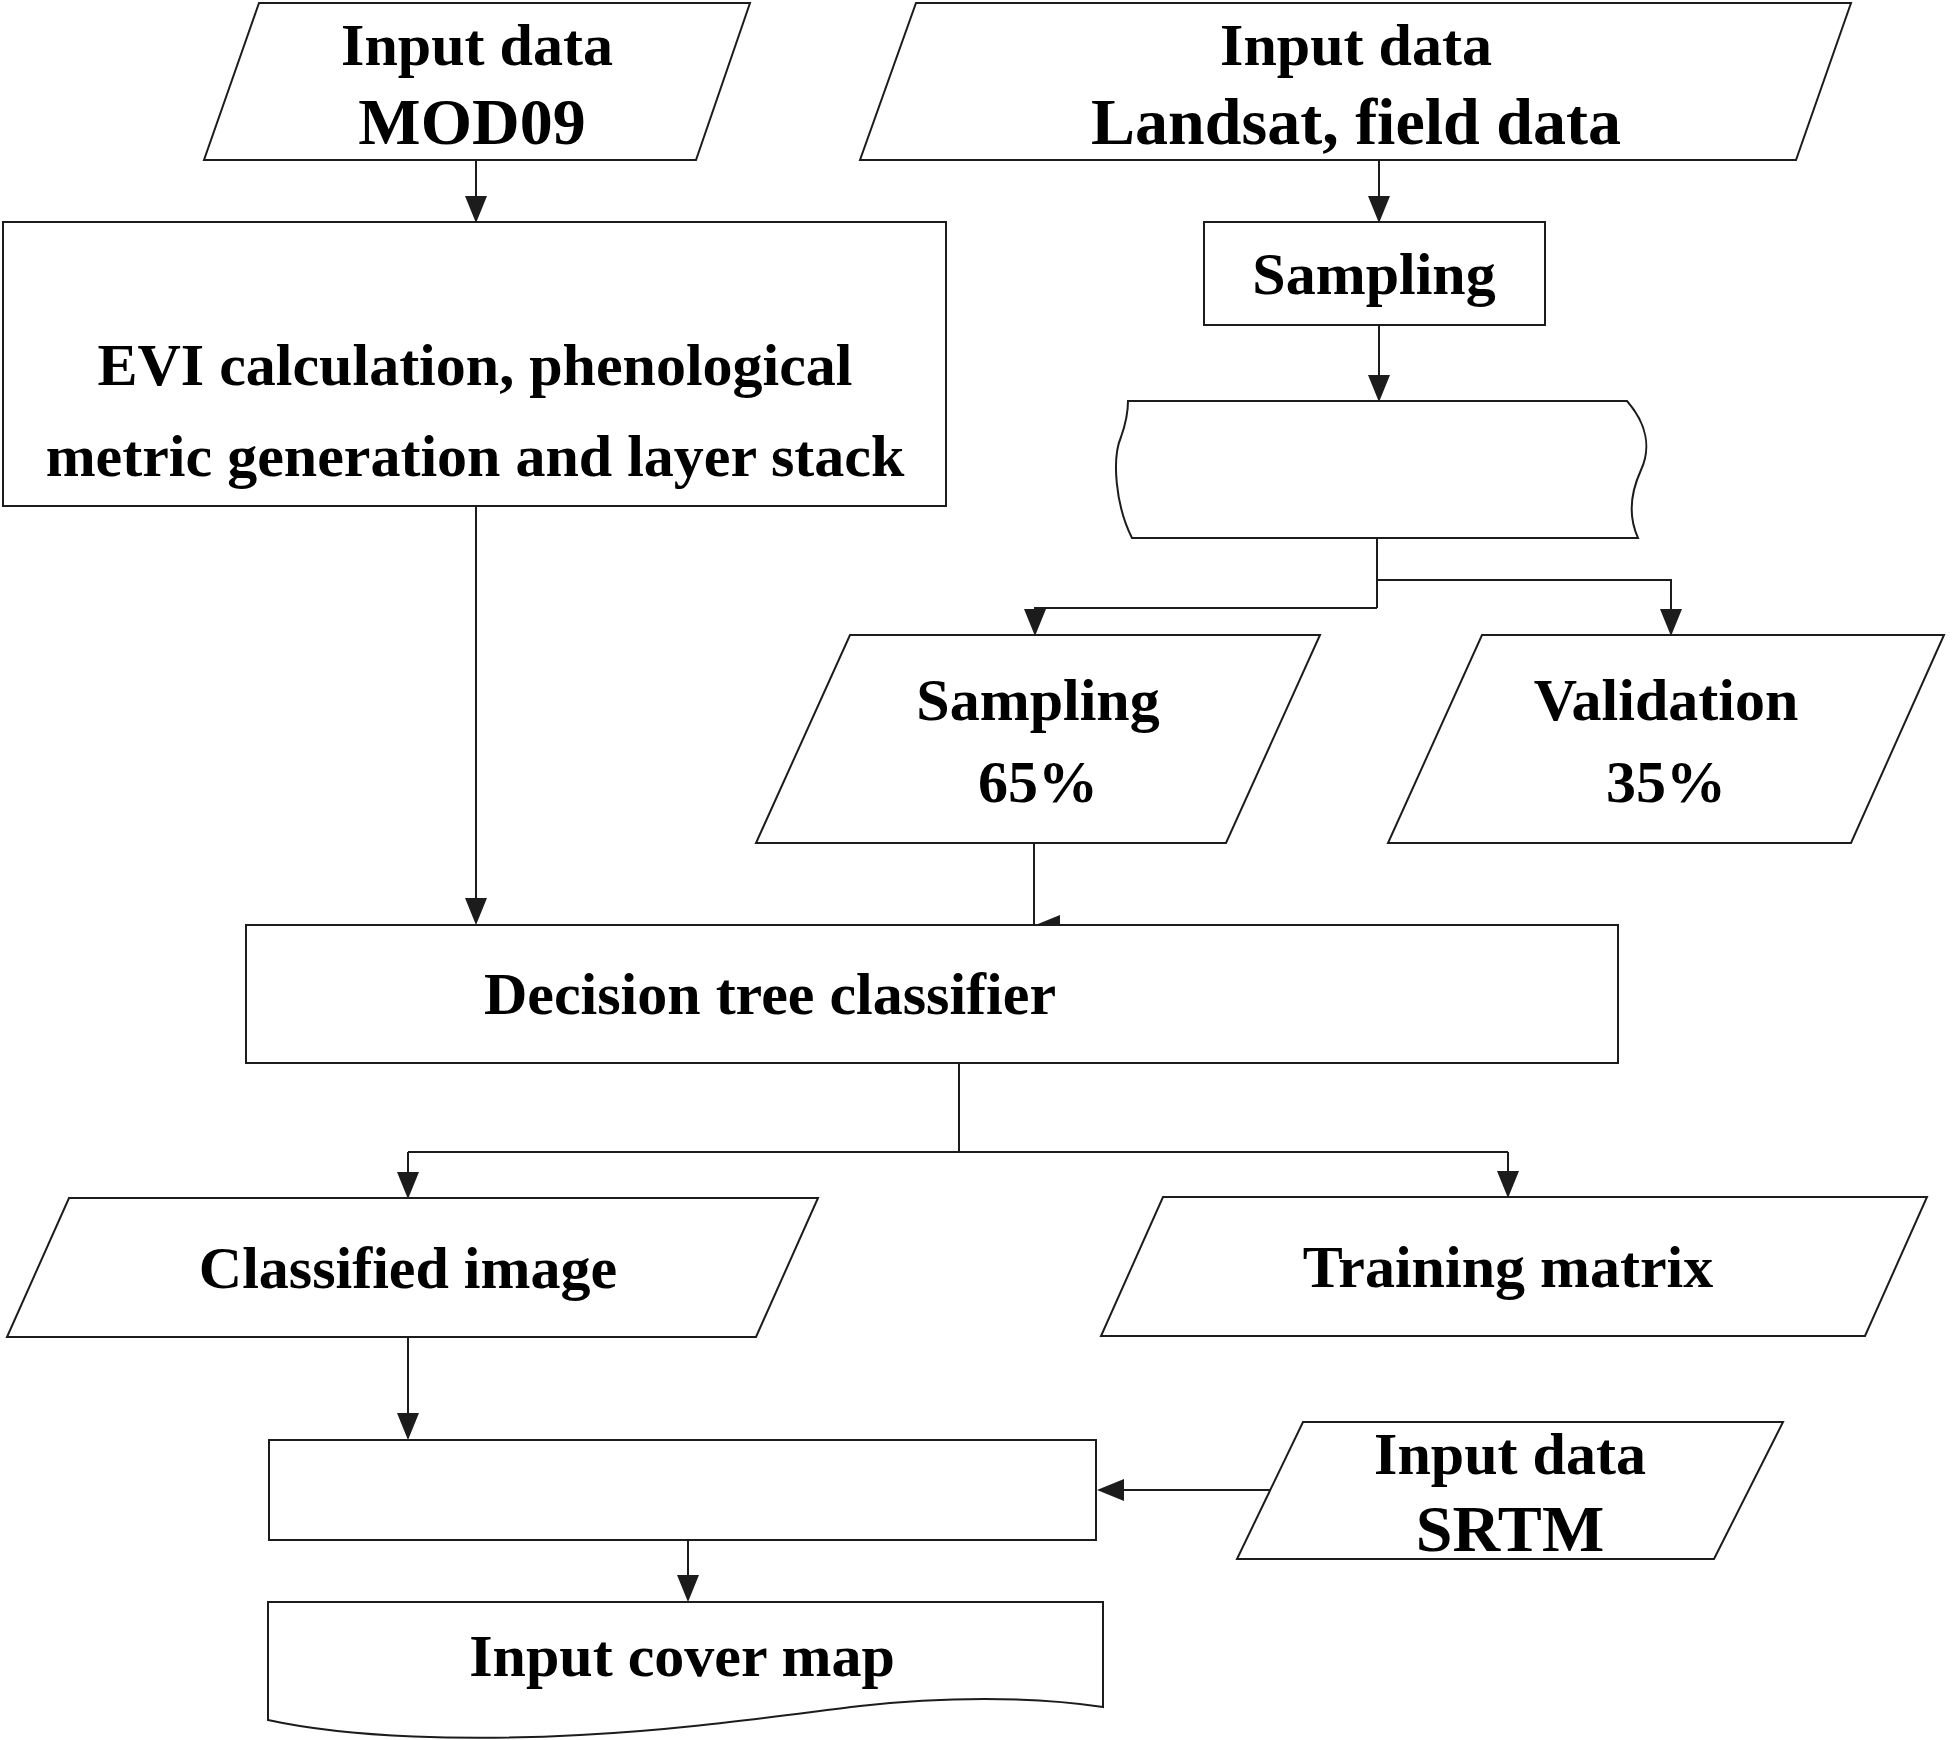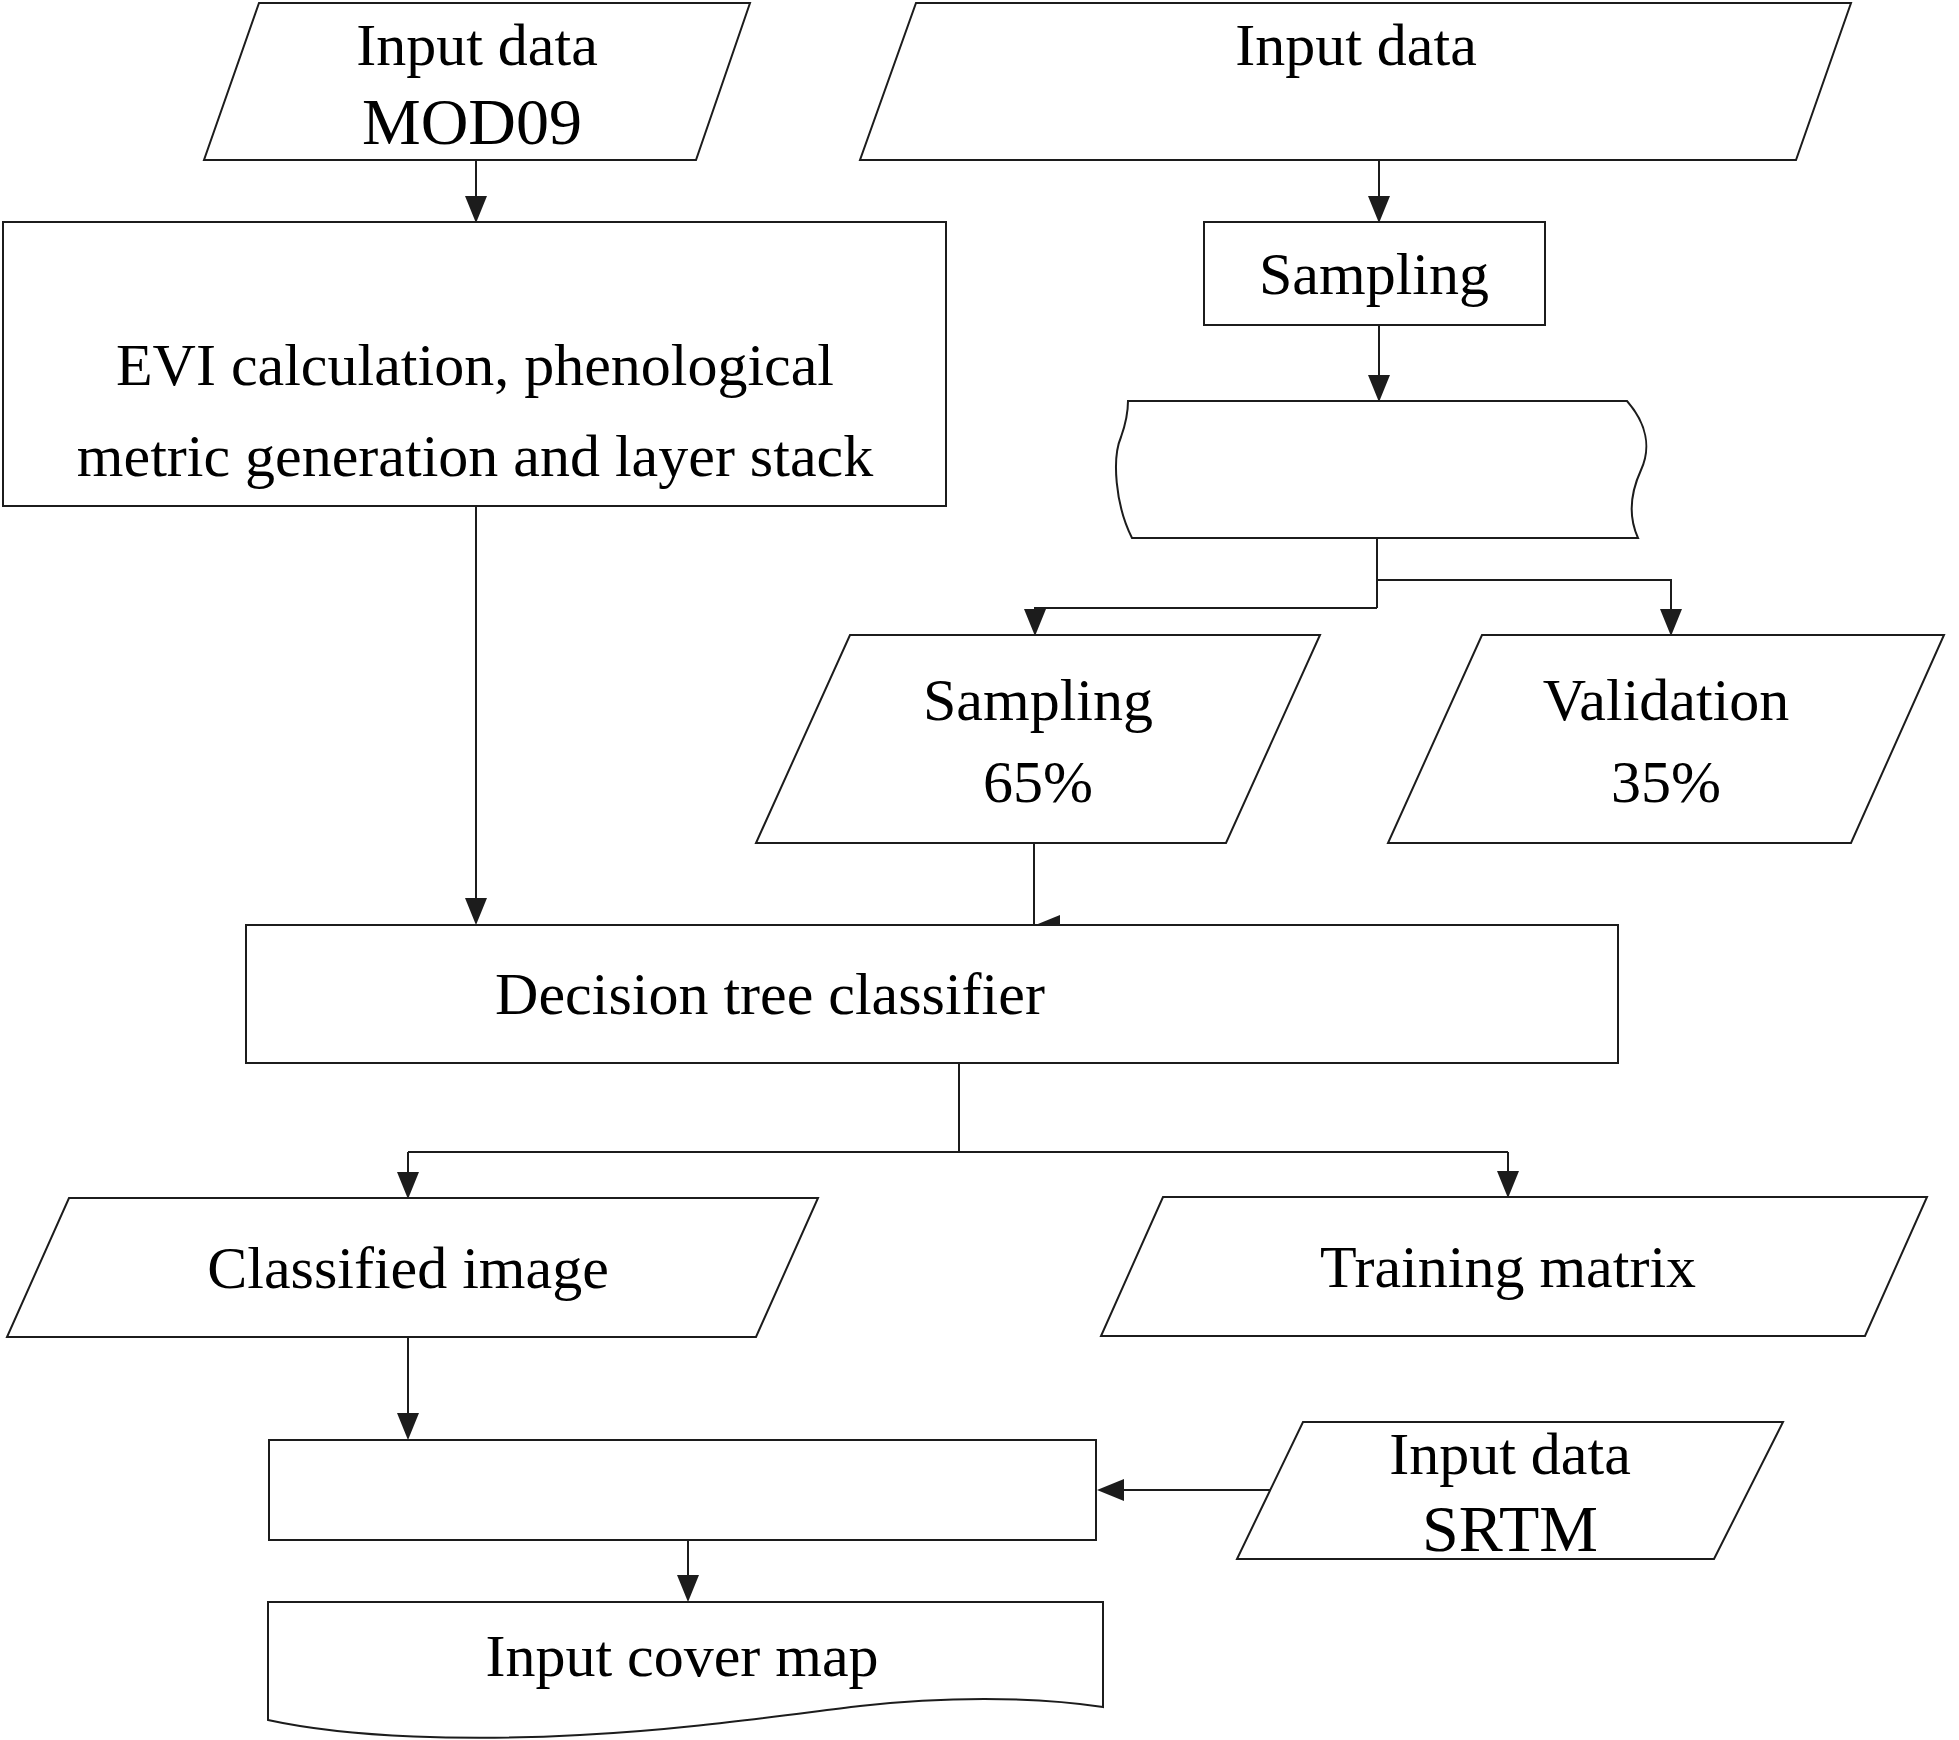--- a/index.html
+++ b/index.html
@@ -21,20 +21,21 @@
   .shape{fill:var(--fill);stroke:var(--stroke);stroke-width:2;}
   .conn{stroke:var(--stroke);stroke-width:2;fill:none;}
   .head{fill:var(--stroke);stroke:none;}
   .lbl{
     position:absolute;
     transform:translate(-50%,-50%);
     white-space:nowrap;
     color:var(--text);
     line-height:1;
     text-align:left;
+    font-weight:bold;
   }
   .s-main{font-size:60px;}
   .s-sub{font-size:66px;}
 </style>
 </head>
 <body>
 
 <div id="stage">
 
   <svg id="flow-svg" width="1959" height="1740" viewBox="0 0 1959 1740">
@@ -115,20 +116,21 @@
     <path class="shape" d="M 268 1602 L 1103 1602 L 1103 1707
              C 1030 1696 940 1697 860 1706
              C 770 1717 680 1730 580 1735
              C 470 1741 350 1738 268 1720 Z"></path>
   </svg>
 
   <div class="lbl s-main" style="left:477px;top:45px">Input data</div>
   <div class="lbl s-sub" style="left:472px;top:122px">MOD09</div>
 
   <div class="lbl s-main" style="left:1356px;top:45px">Input data</div>
+  <div class="lbl s-sub" style="left:1356px;top:122px">Landsat, field data</div>
 
   <div class="lbl s-main" style="left:475px;top:365px">EVI calculation, phenological</div>
   <div class="lbl s-main" style="left:475px;top:456px">metric generation and layer stack</div>
 
   <div class="lbl s-main" style="left:1374px;top:274px">Sampling</div>
 
 
   <div class="lbl s-main" style="left:1038px;top:700px">Sampling</div>
   <div class="lbl s-main" style="left:1038px;top:782px">65%</div>
 

